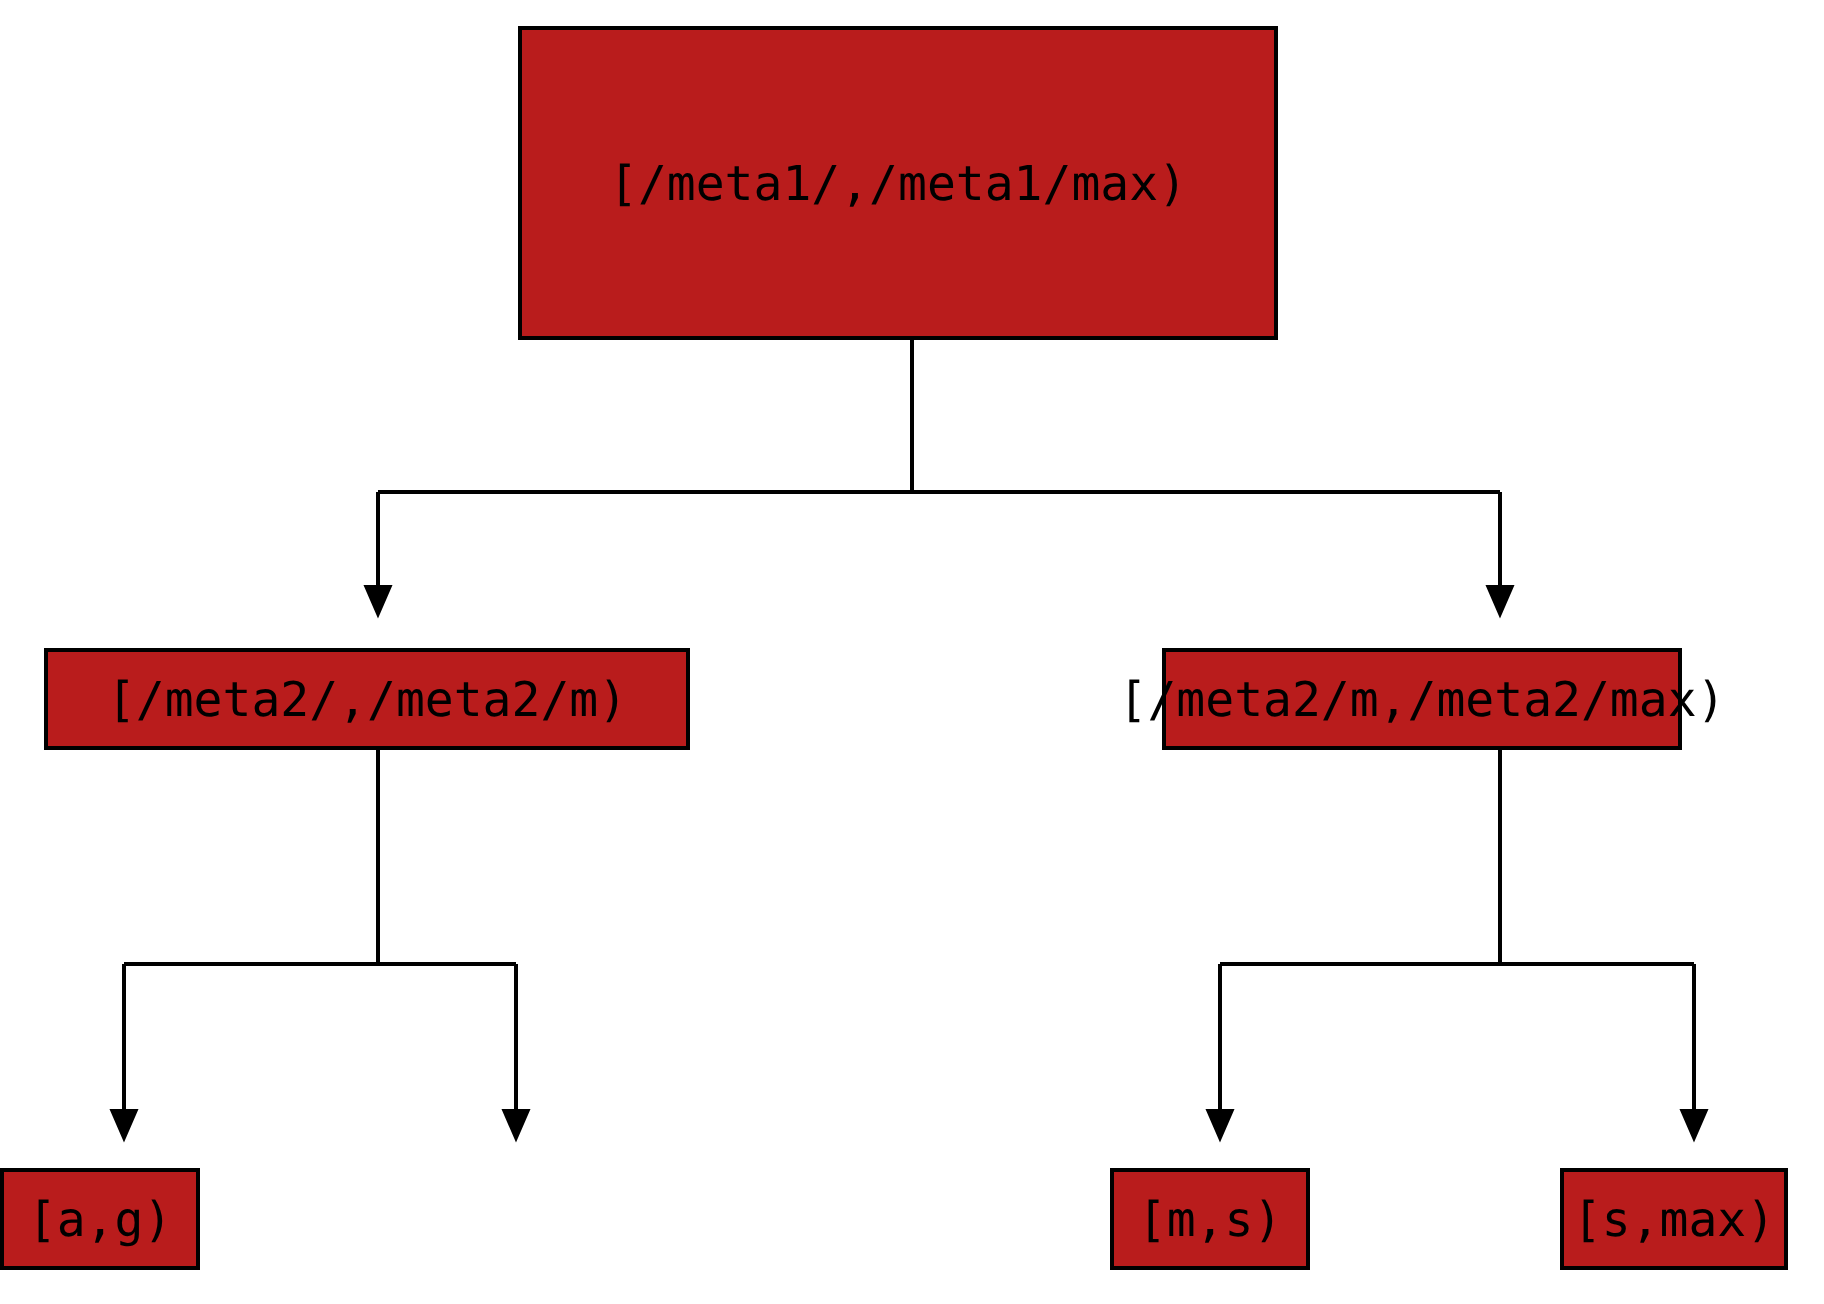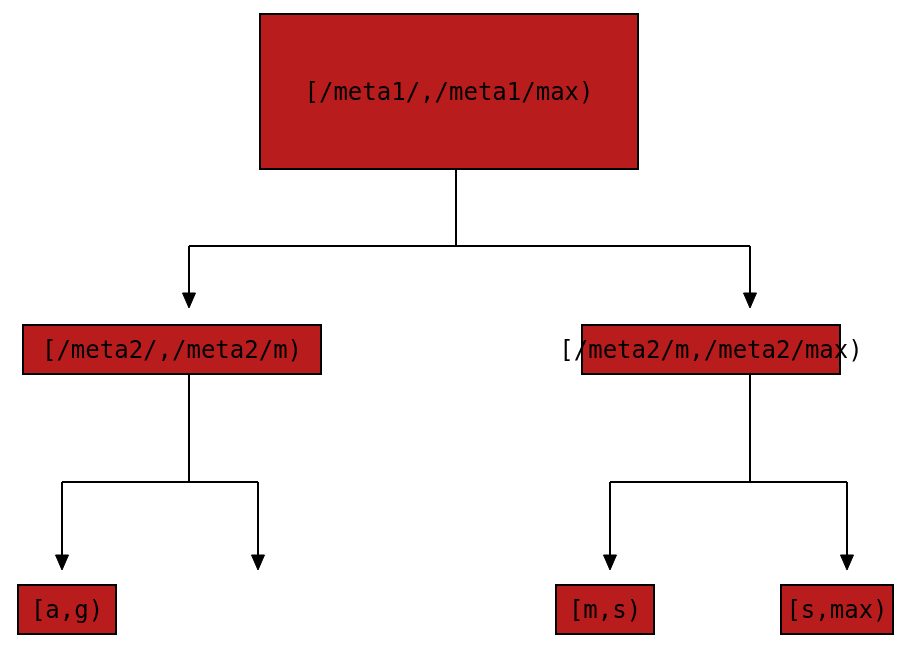--- a/index.html
+++ b/index.html
@@ -39,23 +39,23 @@
     color: #000000;
     display: flex;
     align-items: center;
     justify-content: center;
     font-family: "DejaVu Sans Mono", "Liberation Mono", monospace;
     font-size: 24px;
     line-height: 1;
     white-space: nowrap;
   }
   .node-root  { left: 259px; top: 13px;  width: 380px; height: 157px; }
-  .node-l2l   { left: 22px;  top: 324px; width: 300px; height: 51px; }
+  .node-l2l   { left: 22px;  top: 324px; width: 323px; height: 51px; }
   .node-l2r   { left: 581px; top: 324px; width: 260px; height: 51px; }
-  .node-ag    { left: 17px;   top: 584px; width: 100px; height: 51px; }
+  .node-ag    { left: 0;   top: 584px; width: 100px; height: 51px; }
   .node-gm    { left: 203px; top: 584px; width: 100px; height: 51px; }
   .node-ms    { left: 555px; top: 584px; width: 100px; height: 51px; }
   .node-smax  { left: 780px; top: 584px; width: 114px; height: 51px; }
 </style>
 </head>
 <body>
 
 <div class="canvas">
 
   <svg class="edges" viewBox="0 0 912 652" xmlns="http://www.w3.org/2000/svg">

